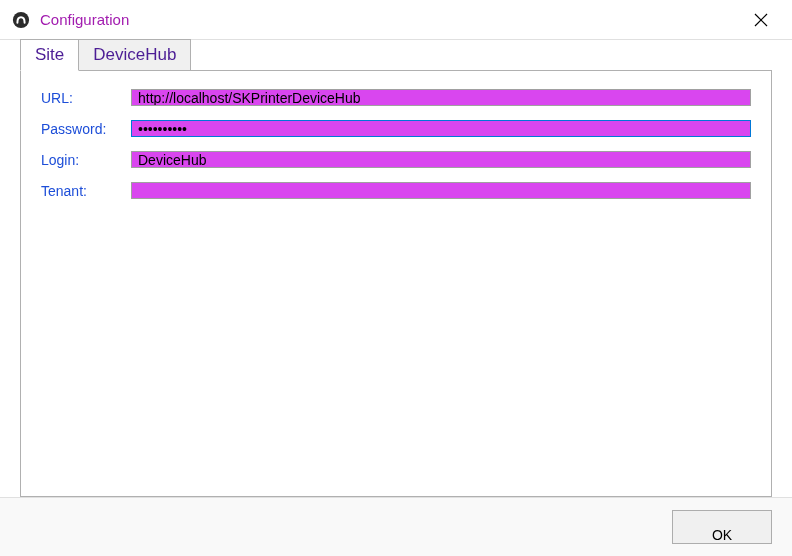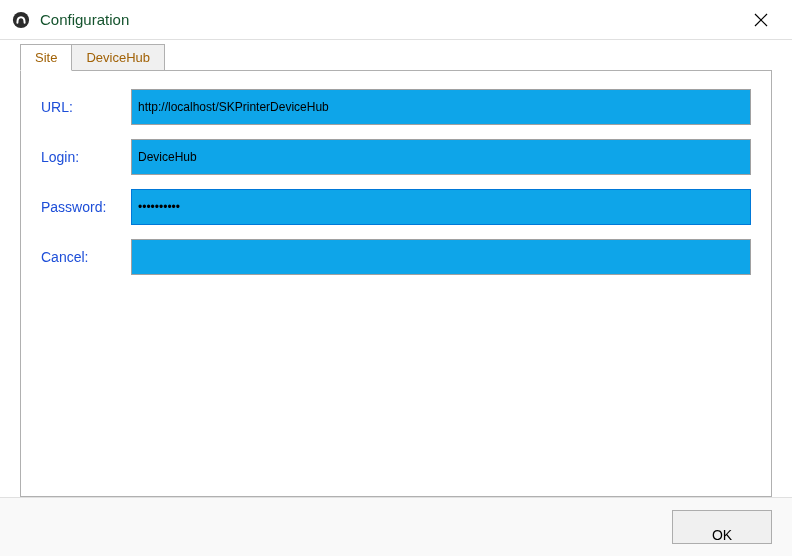--- a/index.html
+++ b/index.html
@@ -33,21 +33,21 @@
     }
     .app-icon {
       width: 18px;
       height: 18px;
       margin-right: 10px;
       flex-shrink: 0;
     }
     .title-text {
       flex: 1;
       font-size: 15px;
-      color: #14532d;
+      color: #a21caf;
     }
     .close-btn {
       width: 46px;
       height: 32px;
       display: flex;
       align-items: center;
       justify-content: center;
       background: transparent;
       cursor: pointer;
       font-size: 16px;
@@ -66,25 +66,25 @@
     }
     .tabstrip {
       display: flex;
       align-items: flex-end;
       height: 30px;
       position: relative;
       z-index: 2;
     }
     .tab {
       padding: 5px 14px;
-      font-size: 13px;
+      font-size: 17px;
       border: 1px solid #b0b0b0;
       border-bottom: none;
       background: #f0f0f0;
-      color: #a16207;
+      color: #4c1d95;
       cursor: pointer;
       position: relative;
       margin-right: -1px;
     }
     .tab.active {
       background: #ffffff;
       border-bottom: 1px solid #ffffff;
       margin-bottom: -1px;
       z-index: 3;
     }
@@ -102,27 +102,27 @@
       margin-bottom: 14px;
     }
     .form-label {
       width: 90px;
       font-size: 14px;
       color: #1d4ed8;
       flex-shrink: 0;
     }
     .form-input {
       flex: 1;
-      height: 36px;
+      height: 17px;
       padding: 2px 6px;
       font-family: inherit;
-      font-size: 12px;
+      font-size: 14px;
       border: 1px solid #a0a0a0;
       outline: none;
-      background: #0ea5e9;
+      background: #d946ef;
     }
     .form-input.focused {
       border: 1px solid #0078d7;
     }
     .button-bar {
       display: flex;
       justify-content: flex-end;
       align-items: center;
       gap: 12px;
       padding: 12px 20px;
@@ -170,31 +170,31 @@
     </div>
 
     <div class="tabpanel">
 
       <div class="form-row">
         <label class="form-label">URL:</label>
         <input type="text" class="form-input" value="http://localhost/SKPrinterDeviceHub" style="">
       </div>
 
       <div class="form-row">
+        <label class="form-label">Password:</label>
+        <input type="text" class="form-input focused" value="••••••••••" style="">
+      </div>
+
+      <div class="form-row">
         <label class="form-label">Login:</label>
         <input type="text" class="form-input" value="DeviceHub" style="">
       </div>
 
       <div class="form-row">
-        <label class="form-label">Password:</label>
-        <input type="text" class="form-input focused" value="••••••••••" style="">
-      </div>
-
-      <div class="form-row">
-        <label class="form-label">Cancel:</label>
+        <label class="form-label">Tenant:</label>
         <input type="text" class="form-input" value="" style="">
       </div>
 
     </div>
 
   </div>
 
   <div class="button-bar">
     <button class="btn">OK</button>
   </div>

